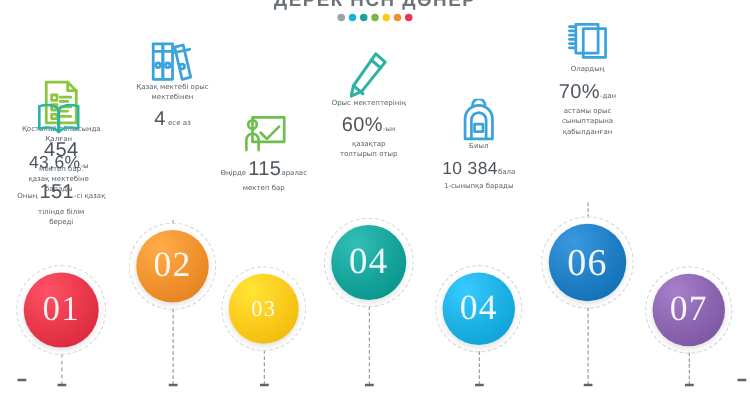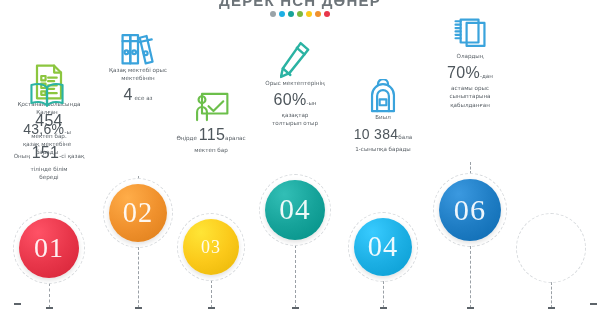--- a/index.html
+++ b/index.html
@@ -255,16 +255,19 @@
         </div>
       </div>
       <div class="circle-wrap" style="left: 433px; top: 173px; width: 74px; height: 74px;">
         <div class="ring" style="width: 74px; height: 74px;"></div>
         <div class="circle" style="left: 6px; top: 6px; width: 62px; height: 62px; background: radial-gradient(circle at 32% 24%, rgb(59, 153, 224) 0%, rgb(31, 125, 196) 52%, rgb(11, 105, 176) 100%); justify-content: center;">
           <span style="font-size: 30.38px;">06</span>
         </div>
       </div>
       <div class="circle-wrap" style="left: 516px; top: 213px; width: 70px; height: 70px;">
         <div class="ring" style="width: 70px; height: 70px;"></div>
+        <div class="circle" style="left: 6px; top: 6px; width: 58px; height: 58px; background: radial-gradient(circle at 32% 24%, rgb(167, 128, 204) 0%, rgb(139, 100, 176) 52%, rgb(119, 80, 156) 100%);">
+          <span style="font-size: 28.42px;">07</span>
+        </div>
       </div>
     </div>
 
 </div>
 
 </body></html>

